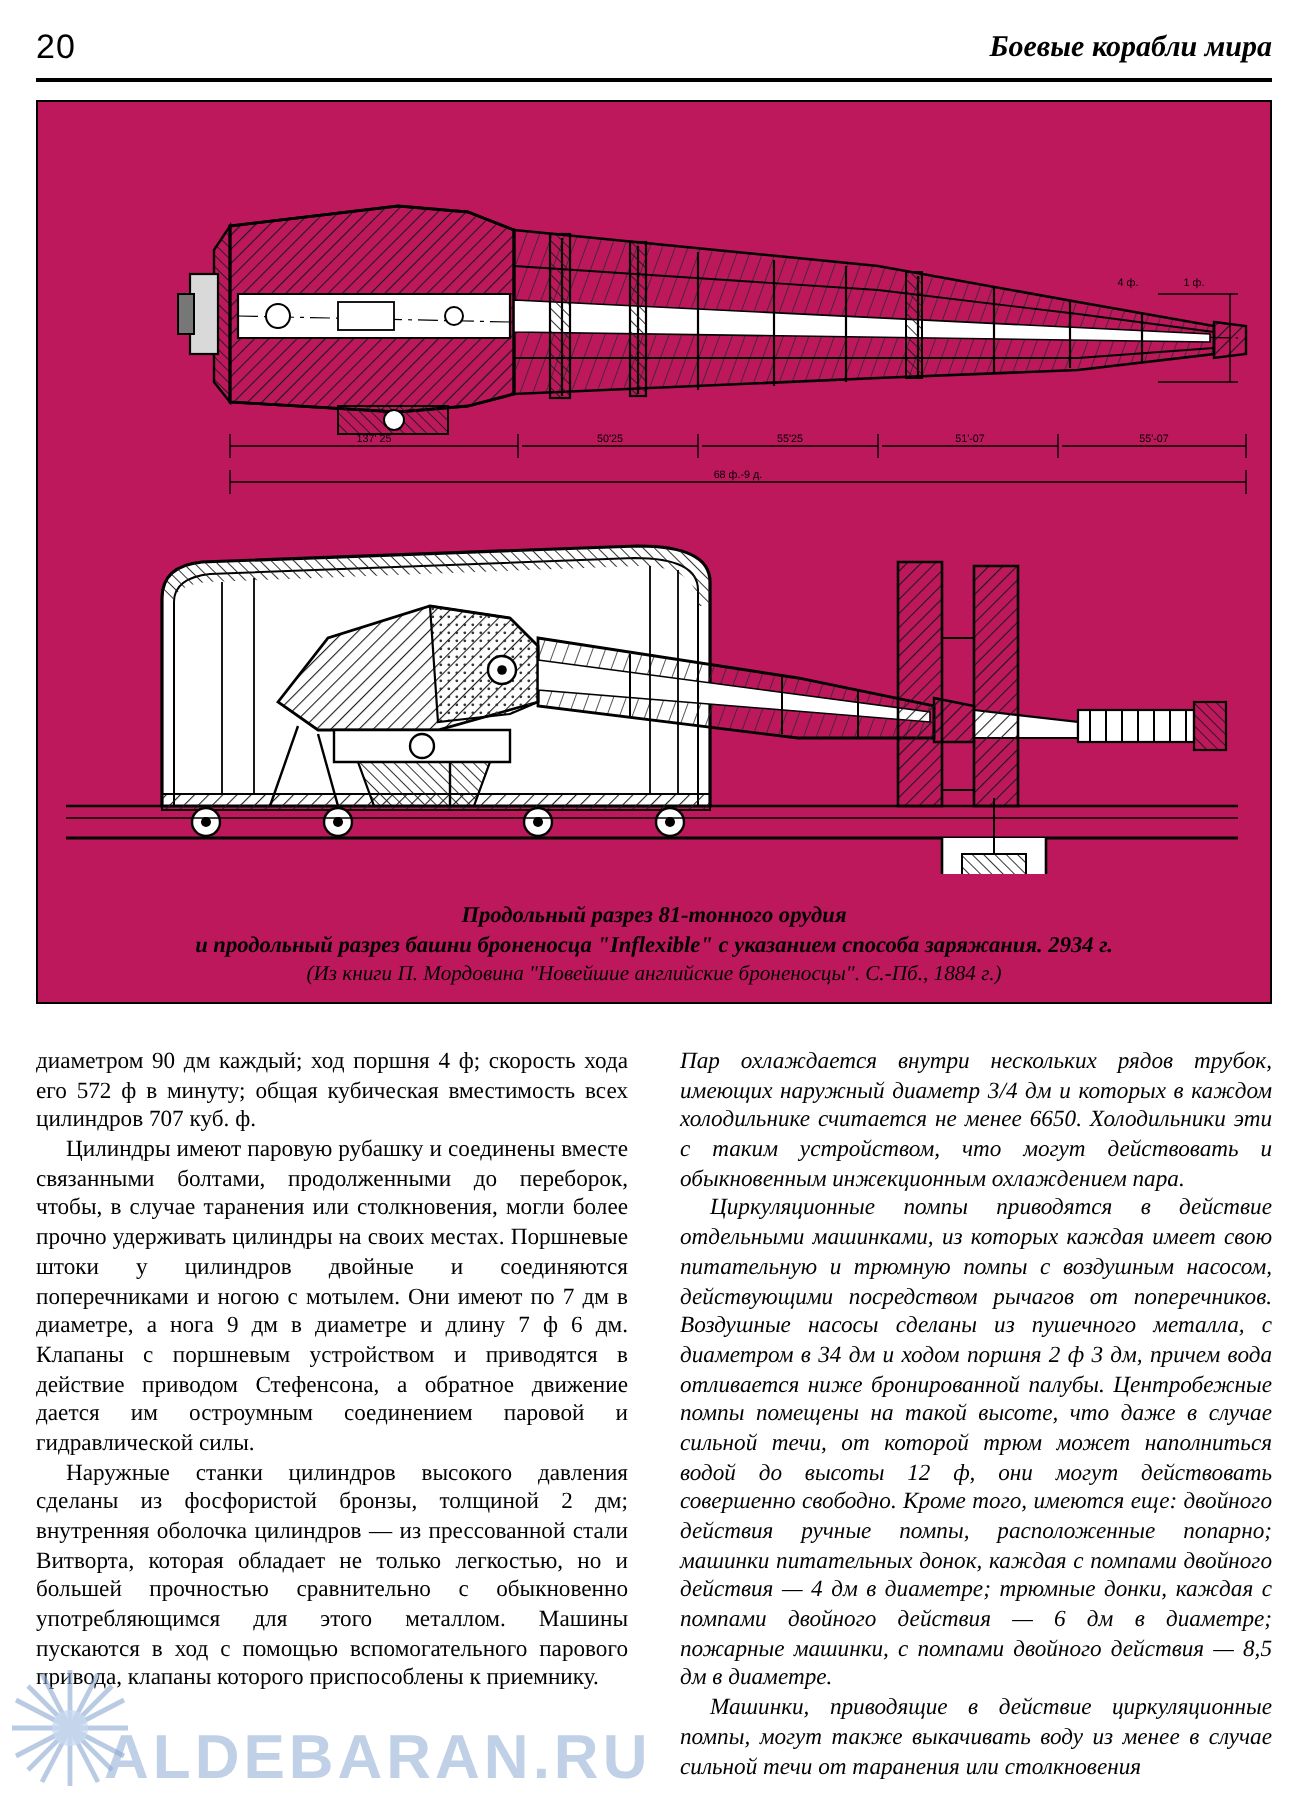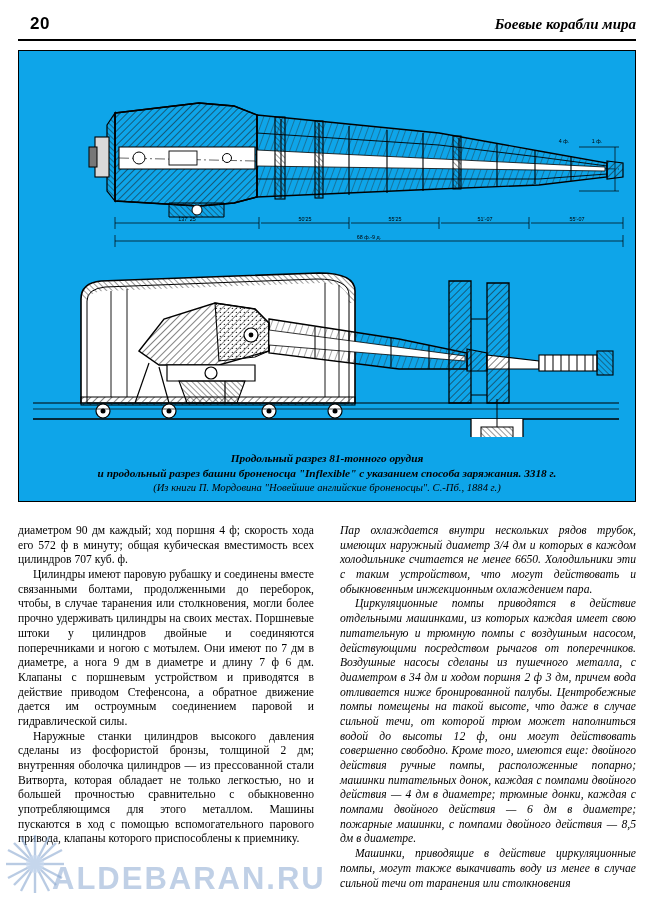--- a/index.html
+++ b/index.html
@@ -28,25 +28,25 @@
   
   .header {
     position: absolute;
     left: 18px;
     top: 14px;
     width: 618px;
     height: 30px;
   }
   .header .page-number {
     position: absolute;
-    left: 12px;
+    left: 0;
     top: 0;
     font-family: "Liberation Sans", sans-serif;
     font-size: 17px;
-    font-weight: bold;
+    font-weight: normal;
     letter-spacing: 0.5px;
   }
   .header .header-title {
     position: absolute;
     right: 0;
     top: 2px;
     font-family: "Liberation Serif", serif;
     font-style: italic;
     font-weight: bold;
     font-size: 15px;
@@ -62,21 +62,21 @@
 
   
   .figure {
     position: absolute;
     left: 18px;
     top: 50px;
     width: 618px;
     height: 452px;
     border: 1px solid #000;
     box-sizing: border-box;
-    background: #0ea5e9;
+    background: #be185d;
     overflow: hidden;
   }
   .figure-canvas {
     position: absolute;
     left: 0; top: 0;
     width: 616px;
     height: 386px;
   }
   .figure-canvas svg { display: block; }
 
@@ -339,21 +339,21 @@
 
           <line x1="336" y1="352" x2="600" y2="352" stroke="#000" stroke-width="1.2"></line>
           <line x1="14" y1="352" x2="62" y2="352" stroke="#000" stroke-width="1.2"></line>
           <line x1="14" y1="358" x2="600" y2="358" stroke="#000" stroke-width="0.7"></line>
         </g>
       </svg>
     </div>
 
     <div class="caption">
       <div class="cap-line1">Продольный разрез 81-тонного орудия</div>
-      <div class="cap-line2">и продольный разрез башни броненосца "Inflexible" с указанием способа заряжания. 3318 г.</div>
+      <div class="cap-line2">и продольный разрез башни броненосца "Inflexible" с указанием способа заряжания. 2934 г.</div>
       <div class="cap-line3">(Из книги П. Мордовина "Новейшие английские броненосцы". С.-Пб., 1884 г.)</div>
     </div>
   </div>
 
   <div class="columns">
     <div class="col col-left">
       <p class="noindent">диаметром 90 дм каждый; ход поршня 4 ф; скорость хода его 572 ф в минуту; общая кубическая вместимость всех цилиндров 707 куб. ф.</p>
       <p>Цилиндры имеют паровую рубашку и соединены вместе связанными болтами, продолженными до переборок, чтобы, в случае таранения или столкновения, могли более прочно удерживать цилиндры на своих местах. Поршневые штоки у цилиндров двойные и соединяются поперечниками и ногою с мотылем. Они имеют по 7 дм в диаметре, а нога 9 дм в диаметре и длину 7 ф 6 дм. Клапаны с поршневым устройством и приводятся в действие приводом Стефенсона, а обратное движение дается им остроумным соединением паровой и гидравлической силы.</p>
       <p>Наружные станки цилиндров высокого давления сделаны из фосфористой бронзы, толщиной 2 дм; внутренняя оболочка цилиндров — из прессованной стали Витворта, которая обладает не только легкостью, но и большей прочностью сравнительно с обыкновенно употребляющимся для этого металлом. Машины пускаются в ход с помощью вспомогательного парового привода, клапаны которого приспособлены к приемнику.</p>
     </div>

